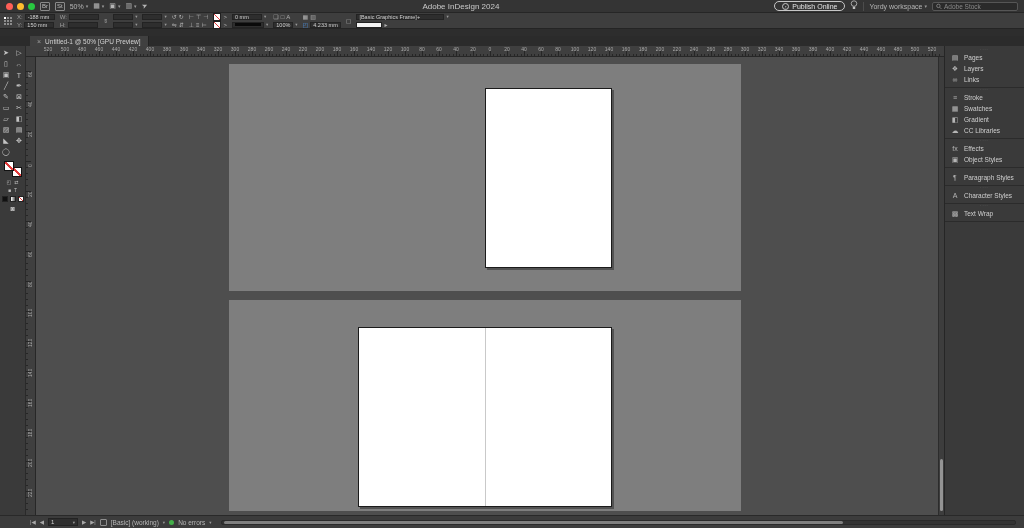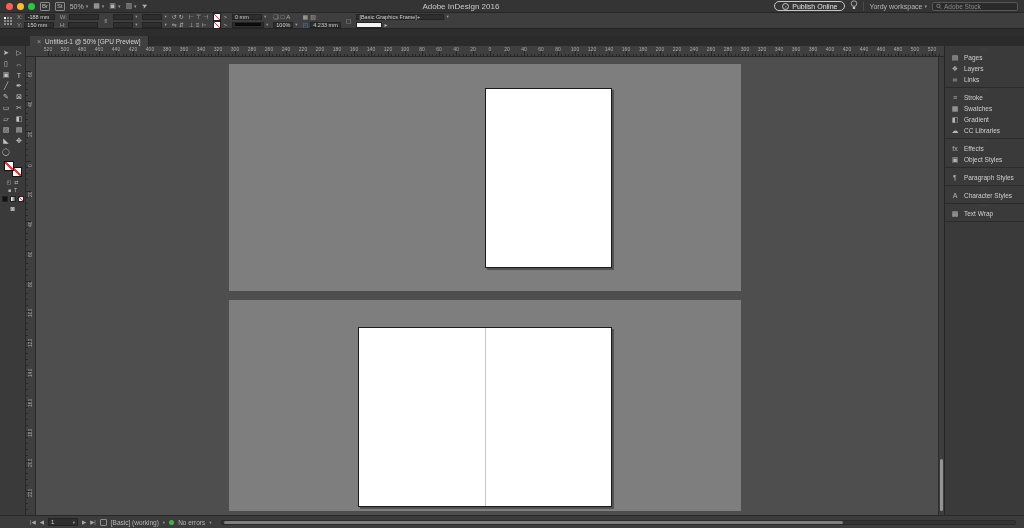--- a/index.html
+++ b/index.html
@@ -144,21 +144,21 @@
     <span>▣</span>
     <span class="caret">▾</span>
   </span>
   <span class="tb-drop">
     <span>▥</span>
     <span class="caret">▾</span>
   </span>
   <span class="tb-drop" style="transform:rotate(-25deg)">
     <span>➤</span>
   </span>
-  <div class="tb-title">Adobe InDesign 2016</div>
+  <div class="tb-title">Adobe InDesign 2024</div>
   <span class="publish">
     <span class="up">↑</span>
     <span>Publish Online</span>
   </span>
   <span>
     <svg width="8" height="10" viewBox="0 0 8 10">
         <circle cx="4" cy="3.6" r="2.8" fill="none" stroke="#c0c0c0" stroke-width="0.8"></circle>
         <rect x="2.8" y="6.8" width="2.4" height="2.2" fill="#c0c0c0"></rect>
       </svg>
   </span>

